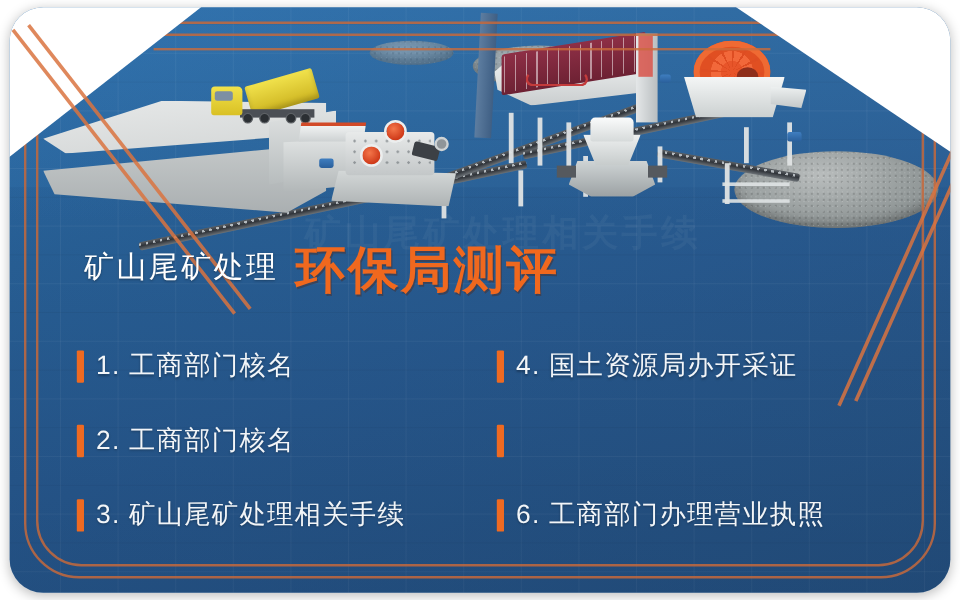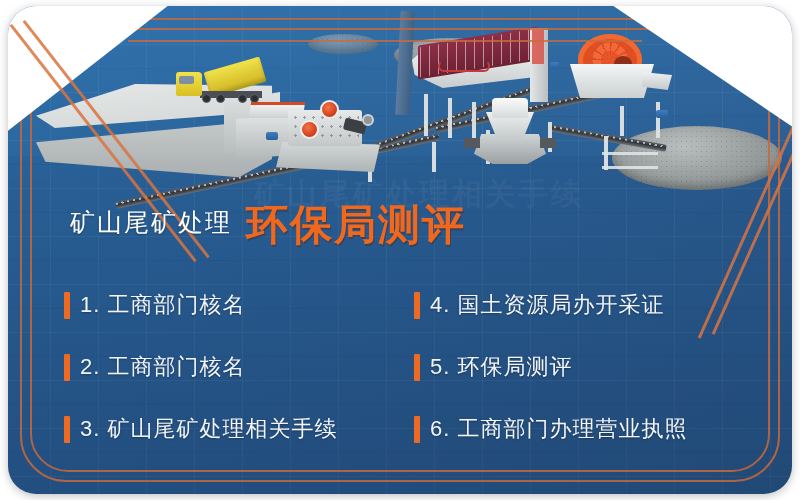--- a/index.html
+++ b/index.html
@@ -519,24 +519,20 @@
       </div>
       <div class="li">
         <span class="bar"></span>
         <span class="txt">
           <span>2.</span>
           <span>工商部门核名</span>
         </span>
       </div>
       <div class="li">
         <span class="bar"></span>
-        <span class="txt">
-          <span>5.</span>
-          <span>环保局测评</span>
-        </span>
       </div>
       <div class="li">
         <span class="bar"></span>
         <span class="txt">
           <span>3.</span>
           <span>矿山尾矿处理相关手续</span>
         </span>
       </div>
       <div class="li">
         <span class="bar"></span>

